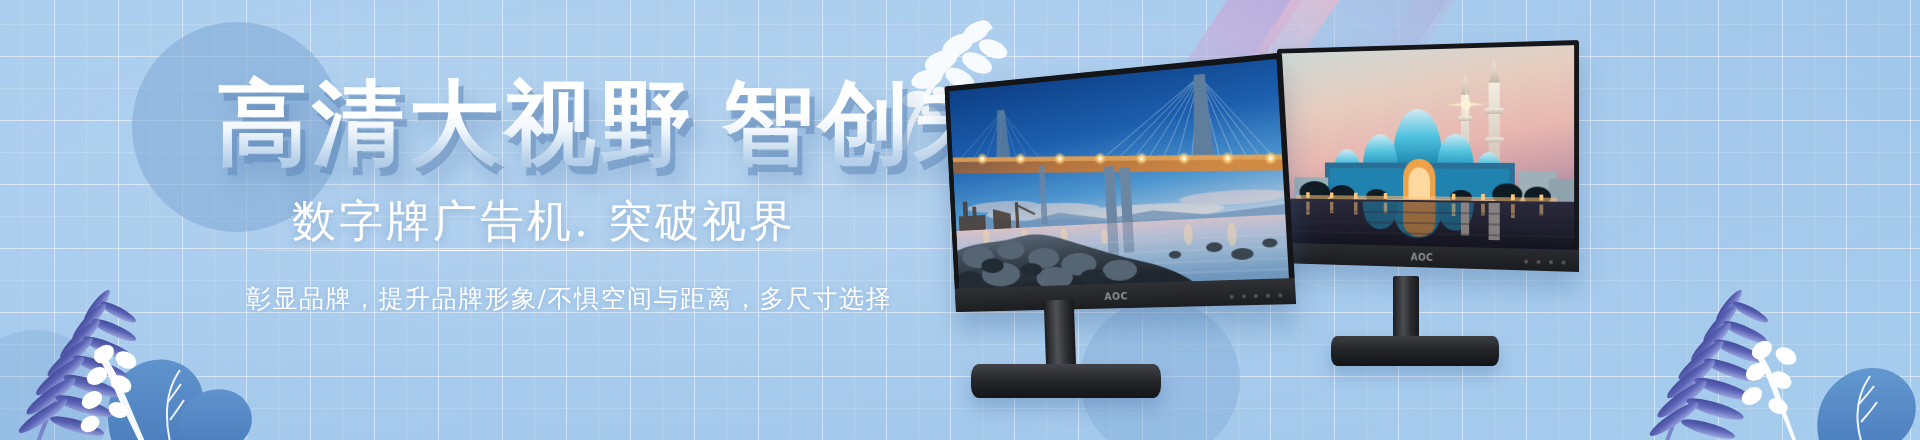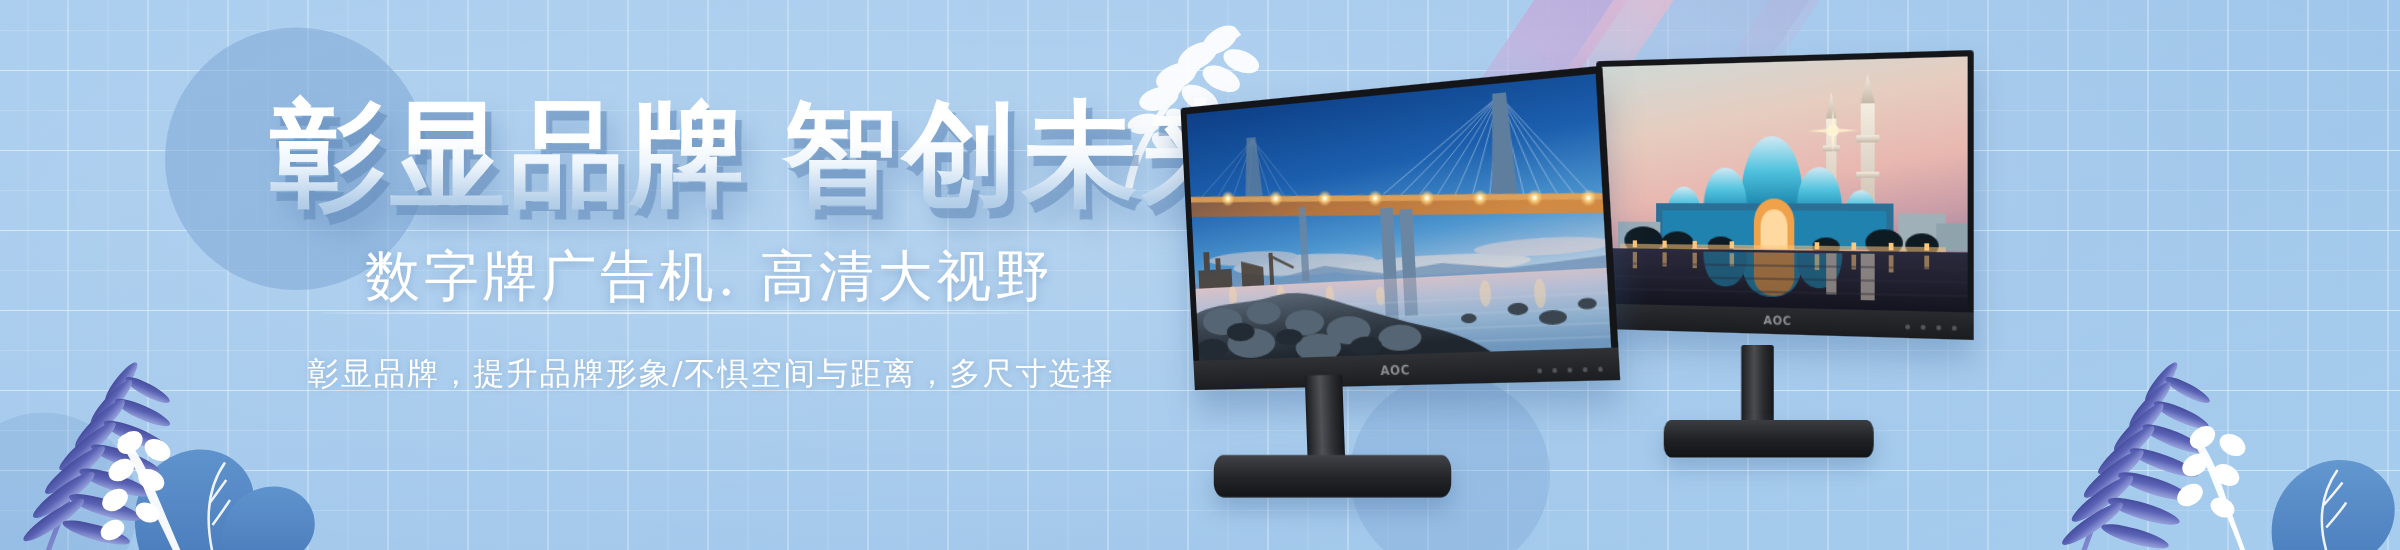--- a/index.html
+++ b/index.html
@@ -294,22 +294,22 @@
       <path d="M190 198 C182 170 192 142 218 128 C246 114 276 126 284 150 C290 170 280 190 266 198 Z"></path>
     </g>
     <g stroke="#ffffff" stroke-width="2" fill="none" opacity="0.9">
       <path d="M232 198 C224 172 226 150 240 130"></path>
       <path d="M231 176 C238 168 243 162 247 156"></path>
       <path d="M229 158 C236 150 241 144 244 140"></path>
     </g>
   </svg>
 
   <div class="copy">
-    <div class="headline"><span>彰显品牌</span><span class="gap"></span><span>智创未来</span></div>
-    <div class="subtitle">数字牌广告机. 高清大视野</div>
+    <div class="headline"><span>高清大视野</span><span class="gap"></span><span>智创未来</span></div>
+    <div class="subtitle">数字牌广告机. 突破视界</div>
     <div class="rule"></div>
     <div class="tagline">彰显品牌，提升品牌形象/不惧空间与距离，多尺寸选择</div>
   </div>
 
   <div class="monitor mon-right">
     <div class="mr-panel">
       <div class="mr-screen">
         <svg width="100%" height="100%" viewBox="0 0 326 205" preserveAspectRatio="none">
           <defs>
             <linearGradient id="skyM" x1="0" y1="0" x2="0.25" y2="1">

